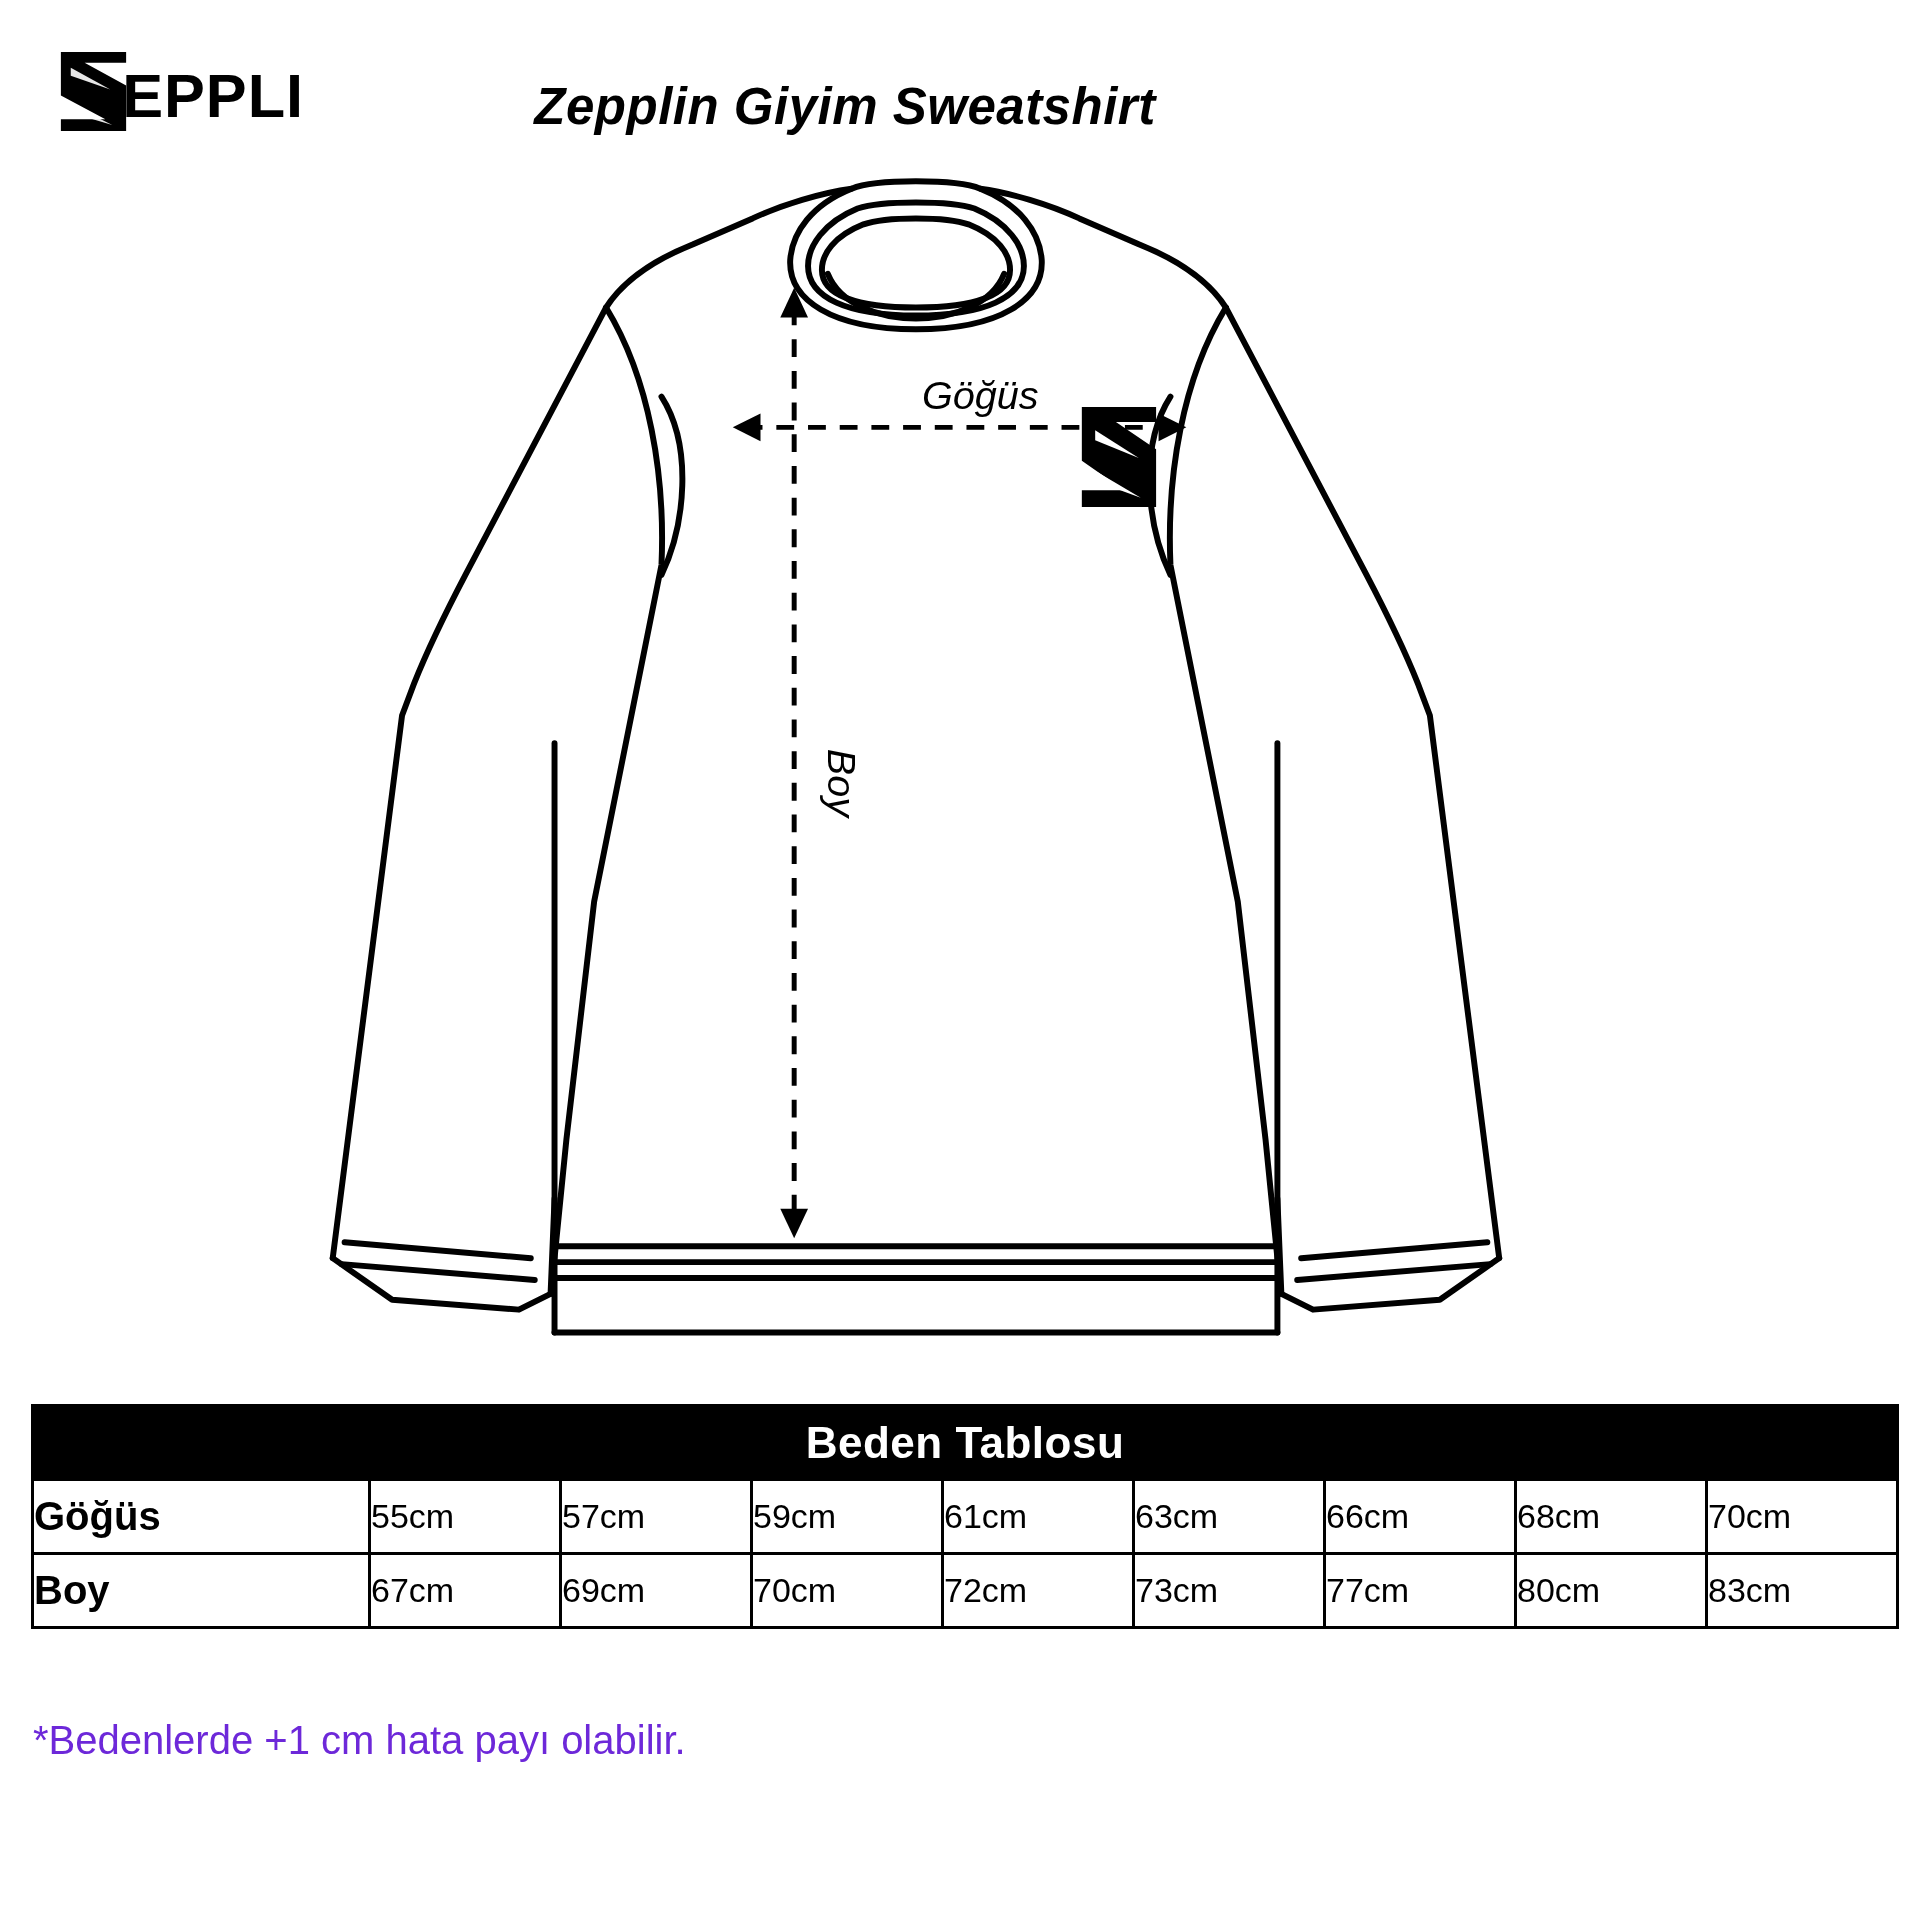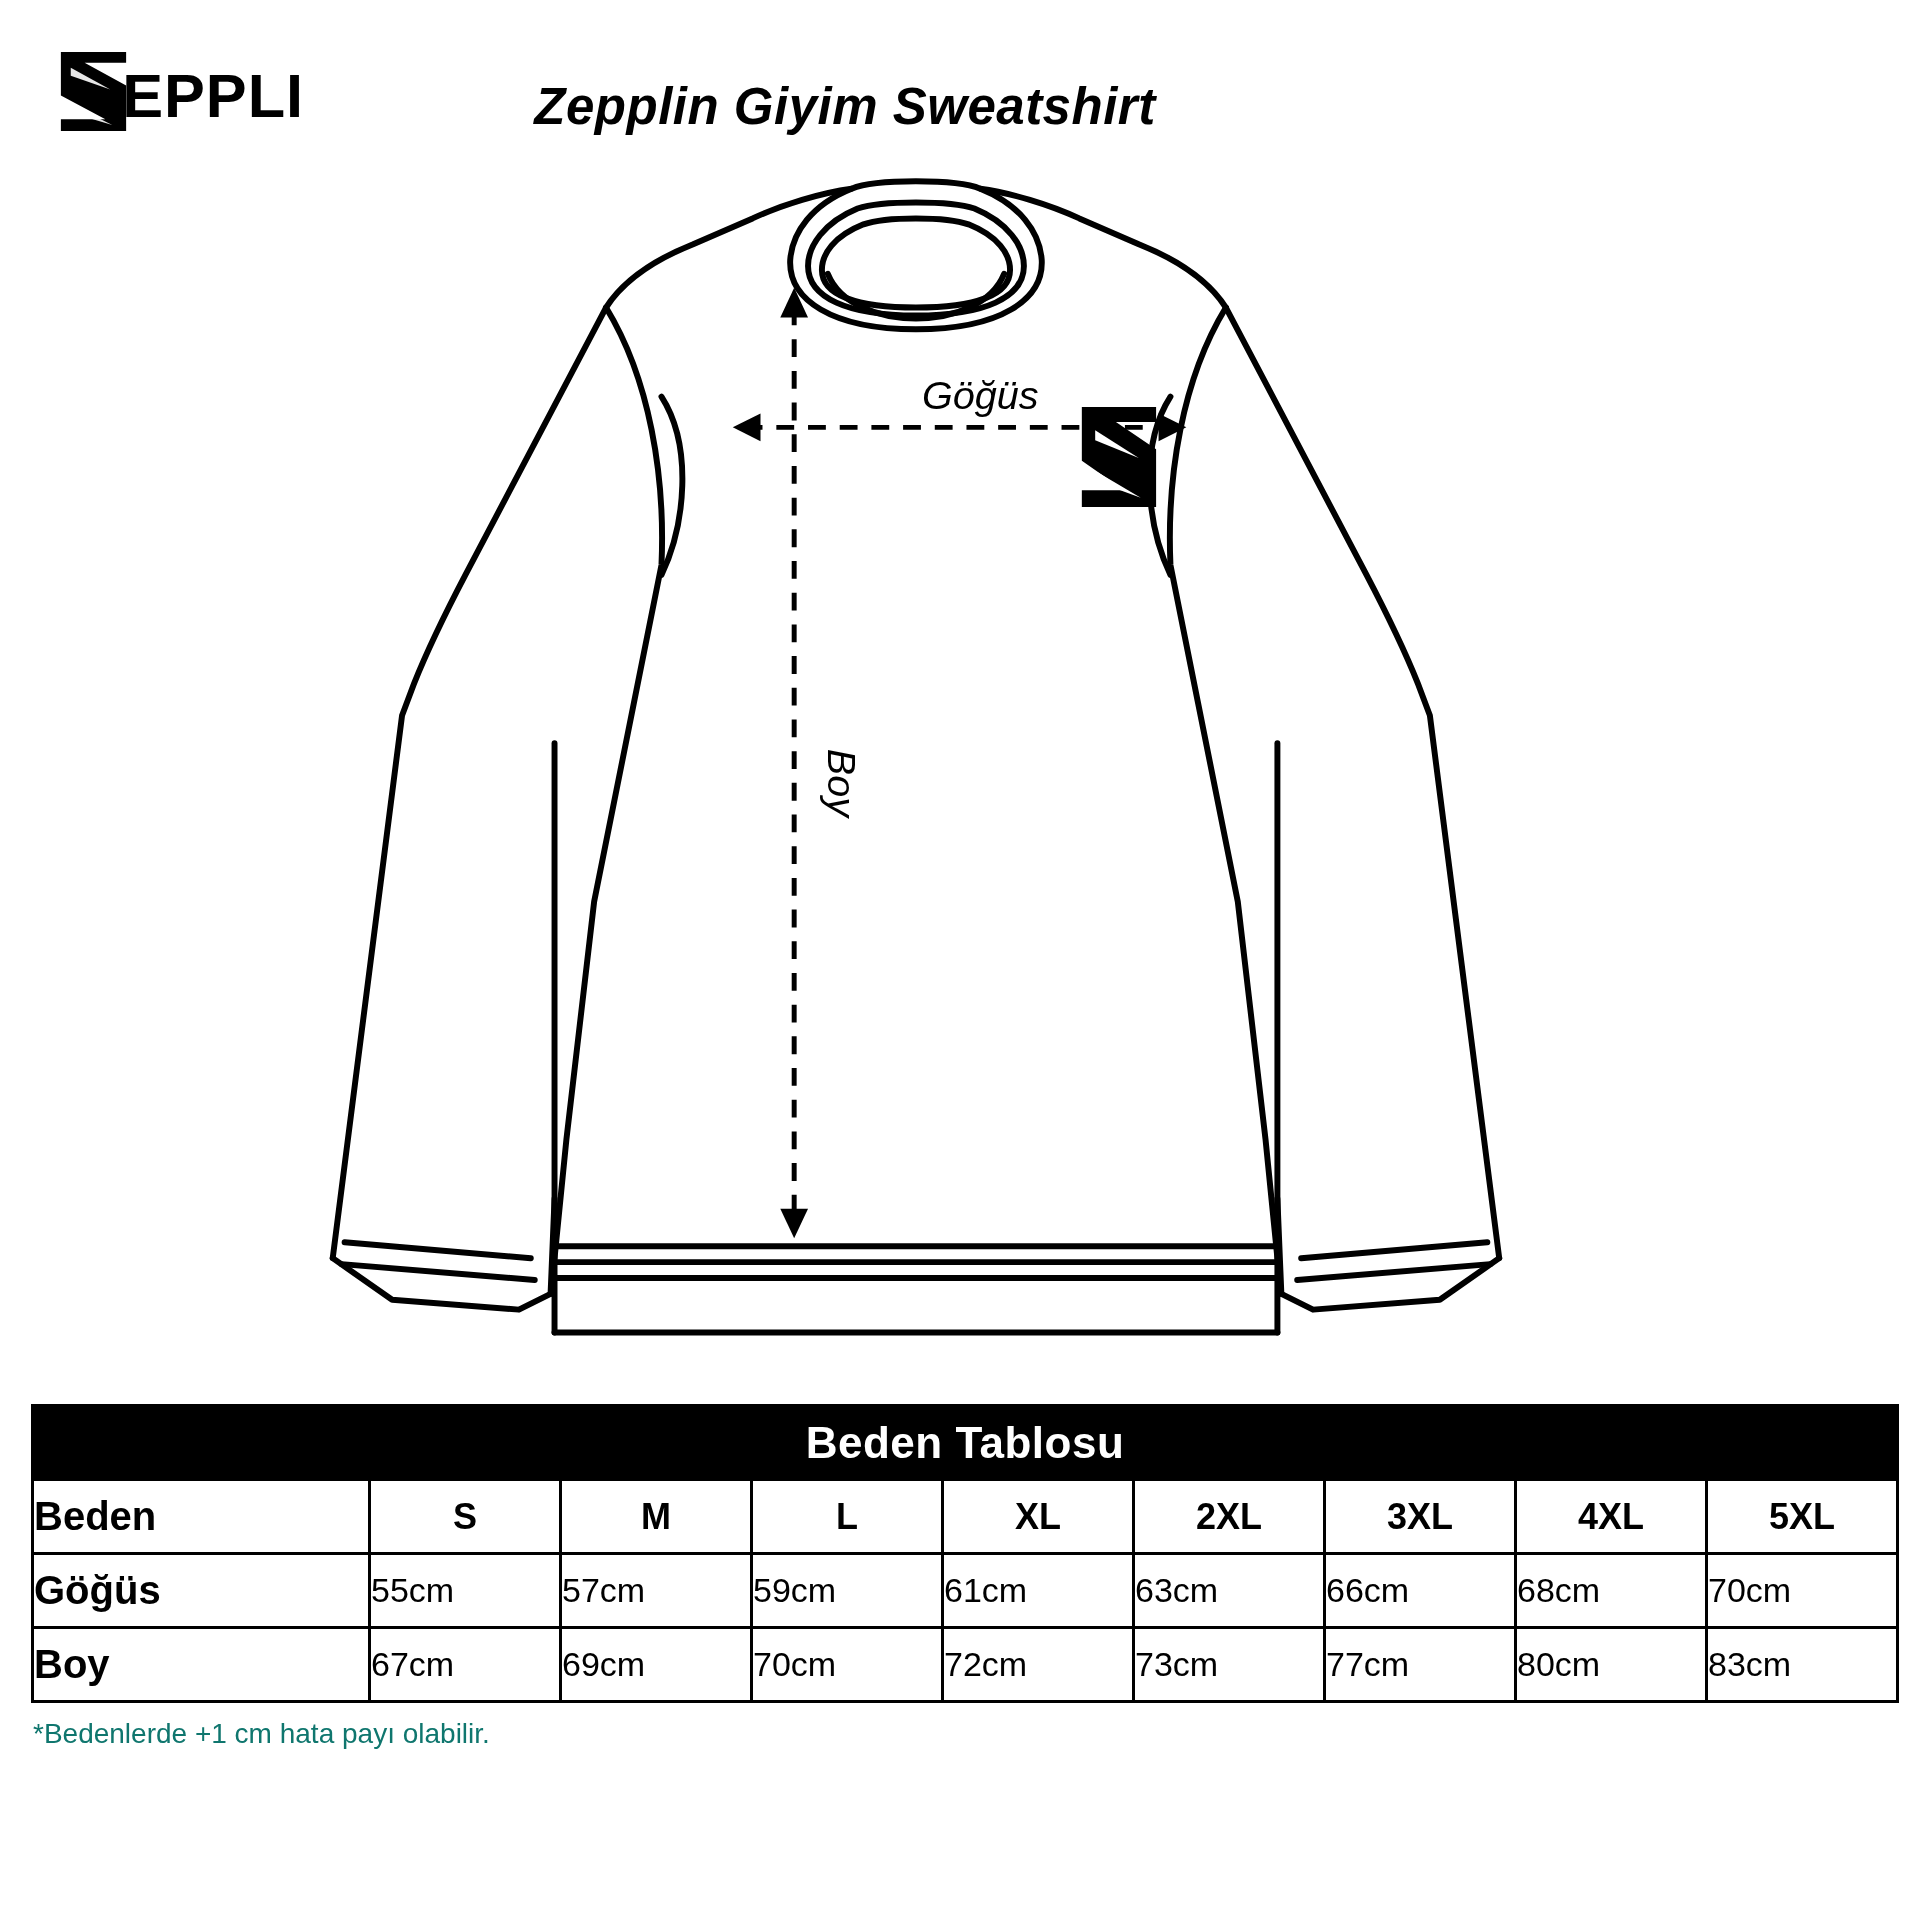--- a/index.html
+++ b/index.html
@@ -104,23 +104,23 @@
   .cell-val {
     font-size: 34px;
     font-weight: 400;
     text-align: left;
     padding-left: 18px;
   }
   .footnote {
     position: absolute;
     left: 33px;
     top: 1718px;
-    font-size: 28px;
+    font-size: 40px;
     font-weight: 400;
-    color: #0f766e;
+    color: #6d28d9;
   }
 </style>
 </head>
 <body>
 
 <div class="header">
 
   <div class="brand-logo">
     <svg width="257" height="91" viewBox="0 0 260 92" aria-hidden="true">
 
@@ -267,31 +267,20 @@
       <col style="width:191px">
         <col style="width:191px">
         <col style="width:191px">
         <col style="width:191px">
     </colgroup>
     <tbody>
       <tr>
         <td class="tbl-title" colspan="9">Beden Tablosu</td>
       </tr>
       <tr>
-        <td class="hdr-label">Beden</td>
-        <td class="hdr-size">S</td>
-        <td class="hdr-size">M</td>
-        <td class="hdr-size">L</td>
-        <td class="hdr-size">XL</td>
-        <td class="hdr-size">2XL</td>
-        <td class="hdr-size">3XL</td>
-        <td class="hdr-size">4XL</td>
-        <td class="hdr-size">5XL</td>
-      </tr>
-      <tr>
         <td class="row-label">Göğüs</td>
         <td class="cell-val">55cm</td>
         <td class="cell-val">57cm</td>
         <td class="cell-val">59cm</td>
         <td class="cell-val">61cm</td>
         <td class="cell-val">63cm</td>
         <td class="cell-val">66cm</td>
         <td class="cell-val">68cm</td>
         <td class="cell-val">70cm</td>
       </tr>

